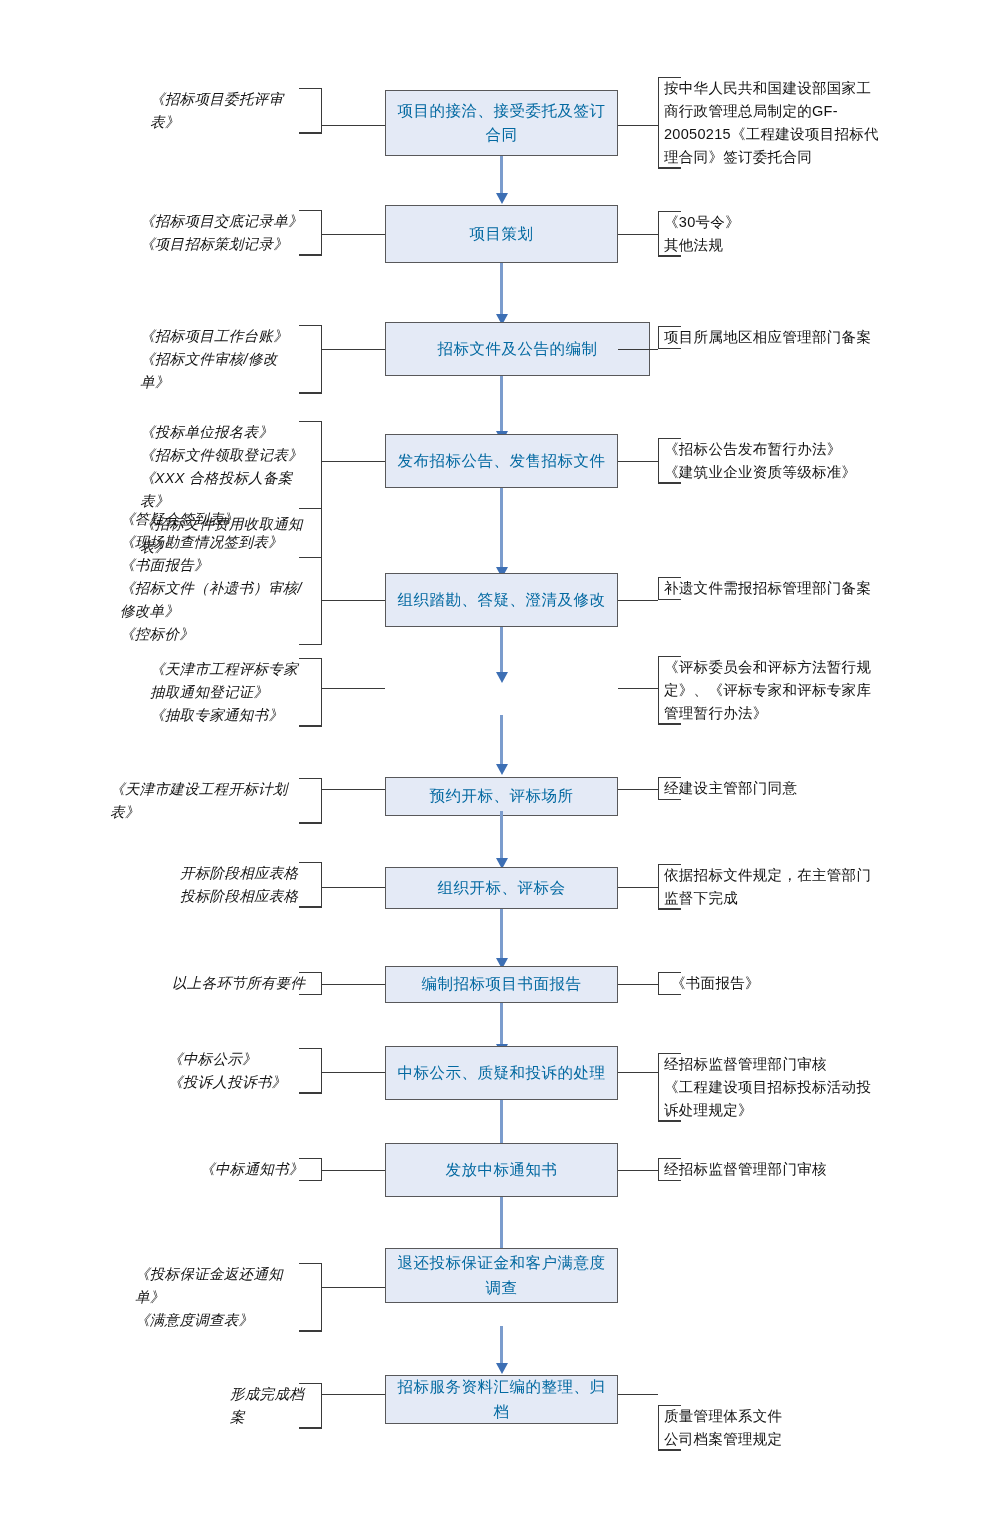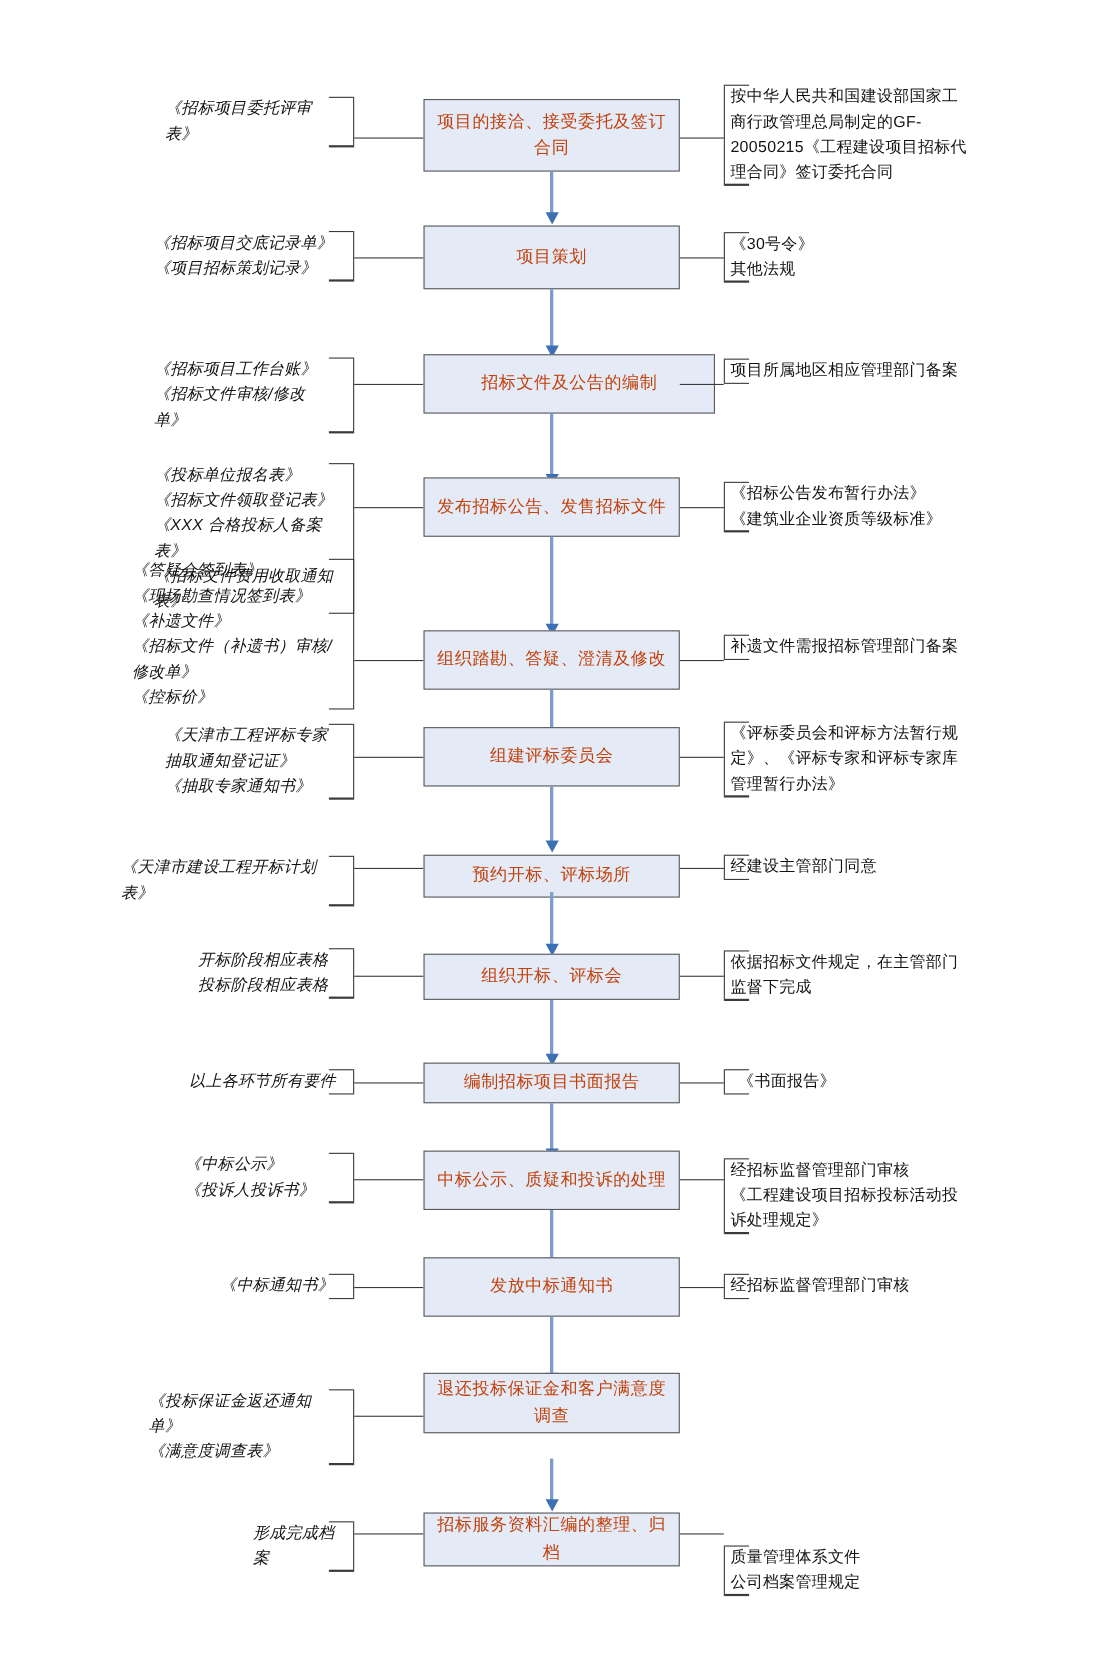--- a/index.html
+++ b/index.html
@@ -19,21 +19,21 @@
   
   .pbox{
     position:absolute;
     box-sizing:border-box;
     background:#e4eaf6;
     border:1px solid #58585a;
     display:flex;
     align-items:center;
     justify-content:center;
     text-align:center;
-    color:#c2410c;
+    color:#0369a1;
     font-size:15.5px;
     line-height:1.55;
     letter-spacing:.5px;
     padding:2px 10px;
   }
 
   
   .arrow{
     position:absolute;
     width:3px;
@@ -140,33 +140,32 @@
 《招标文件费用收取通知表》</div>
   <div class="leadline" style="left:322px;top:461px;width:63px;"></div>
   <div class="pbox" style="left:385px;top:434px;width:233px;height:54px;">发布招标公告、发售招标文件</div>
   <div class="leadline" style="left:618px;top:461px;width:40px;"></div>
   <div class="anno right" style="left:658px;top:438px;width:226px;">《招标公告发布暂行办法》
 《建筑业企业资质等级标准》</div>
   <div class="arrow" style="left:500px;top:488px;height:80px;"></div>
 
   <div class="anno left" style="left:120px;top:508px;width:202px;">《答疑会签到表》
 《现场勘查情况签到表》
-《补遗文件》
+《书面报告》
 《招标文件（补遗书）审核/修改单》
 《控标价》</div>
   <div class="leadline" style="left:322px;top:600px;width:63px;"></div>
   <div class="pbox" style="left:385px;top:573px;width:233px;height:54px;">组织踏勘、答疑、澄清及修改</div>
   <div class="leadline" style="left:618px;top:600px;width:40px;"></div>
   <div class="anno right" style="left:658px;top:577px;width:226px;">补遗文件需报招标管理部门备案</div>
   <div class="arrow" style="left:500px;top:627px;height:46px;"></div>
 
   <div class="anno left" style="left:150px;top:658px;width:172px;">《天津市工程评标专家抽取通知登记证》
 《抽取专家通知书》</div>
   <div class="leadline" style="left:322px;top:688px;width:63px;"></div>
-  <div class="pbox" style="left:385px;top:661px;width:233px;height:54px;">组建评标委员会</div>
   <div class="leadline" style="left:618px;top:688px;width:40px;"></div>
   <div class="anno right" style="left:658px;top:656px;width:226px;">《评标委员会和评标方法暂行规定》、《评标专家和评标专家库管理暂行办法》</div>
   <div class="arrow" style="left:500px;top:715px;height:50px;"></div>
 
   <div class="anno left" style="left:110px;top:778px;width:212px;">《天津市建设工程开标计划表》</div>
   <div class="leadline" style="left:322px;top:789px;width:63px;"></div>
   <div class="pbox" style="left:385px;top:777px;width:233px;height:39px;">预约开标、评标场所</div>
   <div class="leadline" style="left:618px;top:789px;width:40px;"></div>
   <div class="anno right" style="left:658px;top:777px;width:226px;">经建设主管部门同意</div>
   <div class="arrow" style="left:500px;top:811px;height:48px;"></div>

